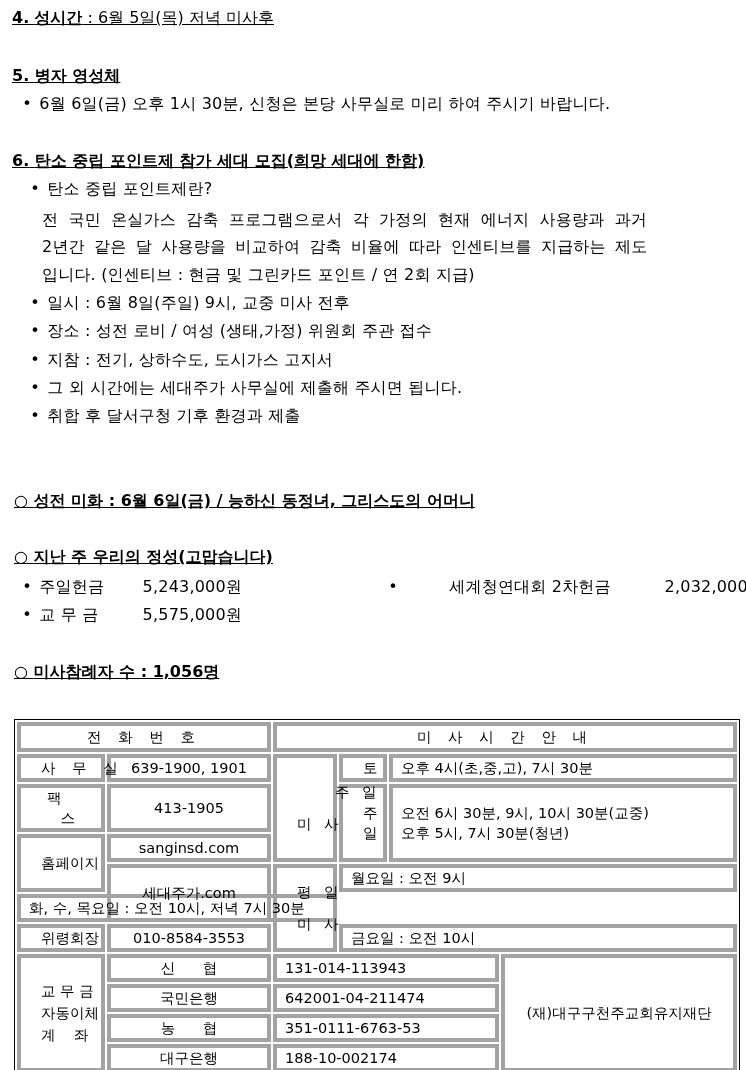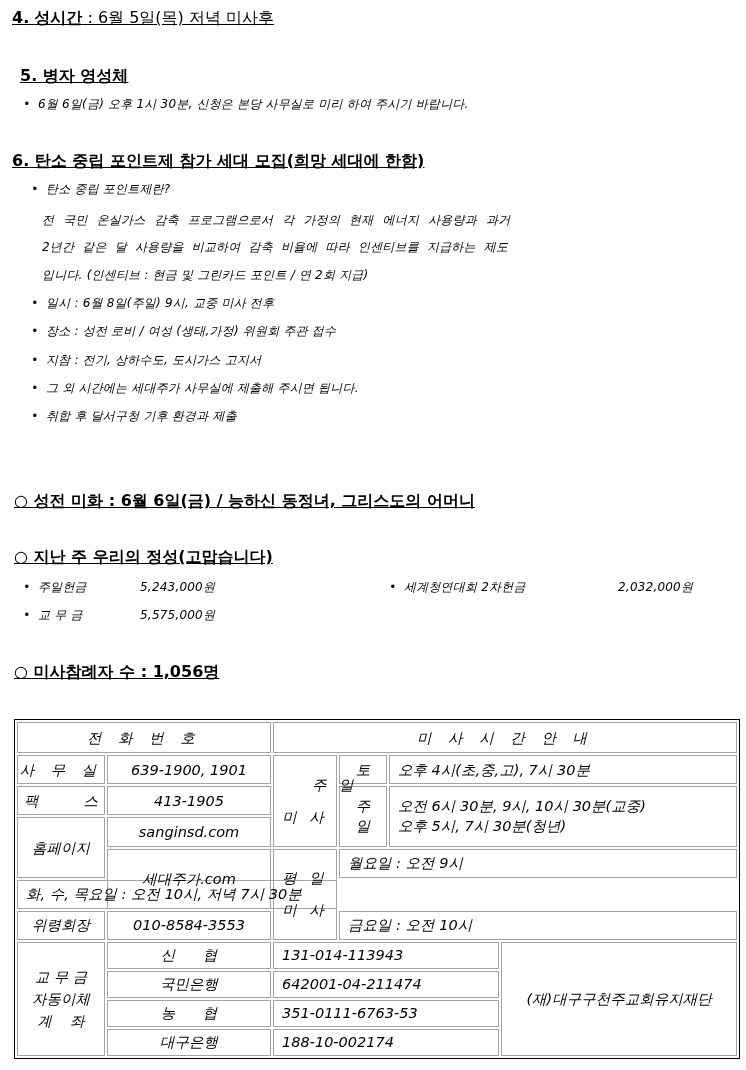--- a/index.html
+++ b/index.html
@@ -2,56 +2,55 @@
 <html><head>
   <meta charset="utf-8">
   <style>
     * { box-sizing: border-box; margin: 0; padding: 0; }
     html, body { width: 746px; height: 1070px; background: #ffffff; overflow: hidden; }
     body { font-family: "DejaVu Sans", sans-serif; color: #000; font-size: 16px; position: relative; }
 
     .line { position: absolute; left: 0; white-space: nowrap; line-height: 20px; }
     .bold { font-weight: bold; }
     .heading { font-size: 16px; text-decoration: underline; }
-    .body { font-size: 12px; letter-spacing: 0.2px; font-style: italic; }
+    .body { font-size: 16px; letter-spacing: 0.2px; }
     .bullet { display: inline-block; width: 14px; text-align: center; }
 
     
     table.info {
       position: absolute;
       left: 14px; top: 719px;
       width: 724px; height: 340px;
       border: 1px solid #000;
       border-collapse: separate;
       border-spacing: 2px;
       table-layout: fixed;
       font-family: "DejaVu Sans", sans-serif;
       font-size: 14.5px;
     }
     table.info td {
-      border: 1px solid #a3a3a3;
+      border: 4px solid #a3a3a3;
       text-align: center;
       vertical-align: middle;
-      padding: 0 0;
+      padding: 0 20px;
       white-space: nowrap;
       line-height: 20px;
-      font-style: italic;
     }
     table.info td.left { text-align: left; padding-left: 8px; }
     .spaced { letter-spacing: 6px; }
   </style>
 </head>
 <body>
 
 <div class="line heading" style="left:12px; top:8px;">
   <span class="bold">4.</span>
   <span class="bold">성시간</span><span> : 6월 5일(목) 저녁 미사후</span>
 </div>
 
-<div class="line heading bold" style="left:12px; top:66px;margin-left:8px;">
+<div class="line heading bold" style="left:12px; top:66px;">
   <span>5.</span>
   <span>병자 영성체</span>
 </div>
 <div class="line body" style="left:20px; top:94px;">
   <span class="bullet">•</span>
   <span>6월 6일(금) 오후 1시 30분, 신청은 본당 사무실로 미리 하여 주시기 바랍니다.</span>
 </div>
 
 <div class="line heading bold" style="left:12px; top:151px;">
   <span>6.</span>
@@ -100,21 +99,21 @@
   <span style="display:inline-block; width:98px;">주일헌금</span>
   <span>5,243,000원</span>
 </div>
 <div class="line body" style="left:20px; top:605px;">
   <span class="bullet">•</span>
   <span style="display:inline-block; width:98px;">교 무 금</span>
   <span>5,575,000원</span>
 </div>
 <div class="line body" style="left:386px; top:577px;">
   <span class="bullet">•</span>
-  <span style="display:inline-block; width:210px;">세계청연대회 2차헌금</span>
+  <span style="display:inline-block; width:210px;margin-left:44px;">세계청연대회 2차헌금</span>
   <span>2,032,000원</span>
 </div>
 
 <div class="line heading bold" style="left:14px; top:662px;">
   <span style="font-weight:normal;">○</span>
   <span>미사참례자 수 : 1,056명</span>
 </div>
 
 <table class="info">
   <colgroup>

